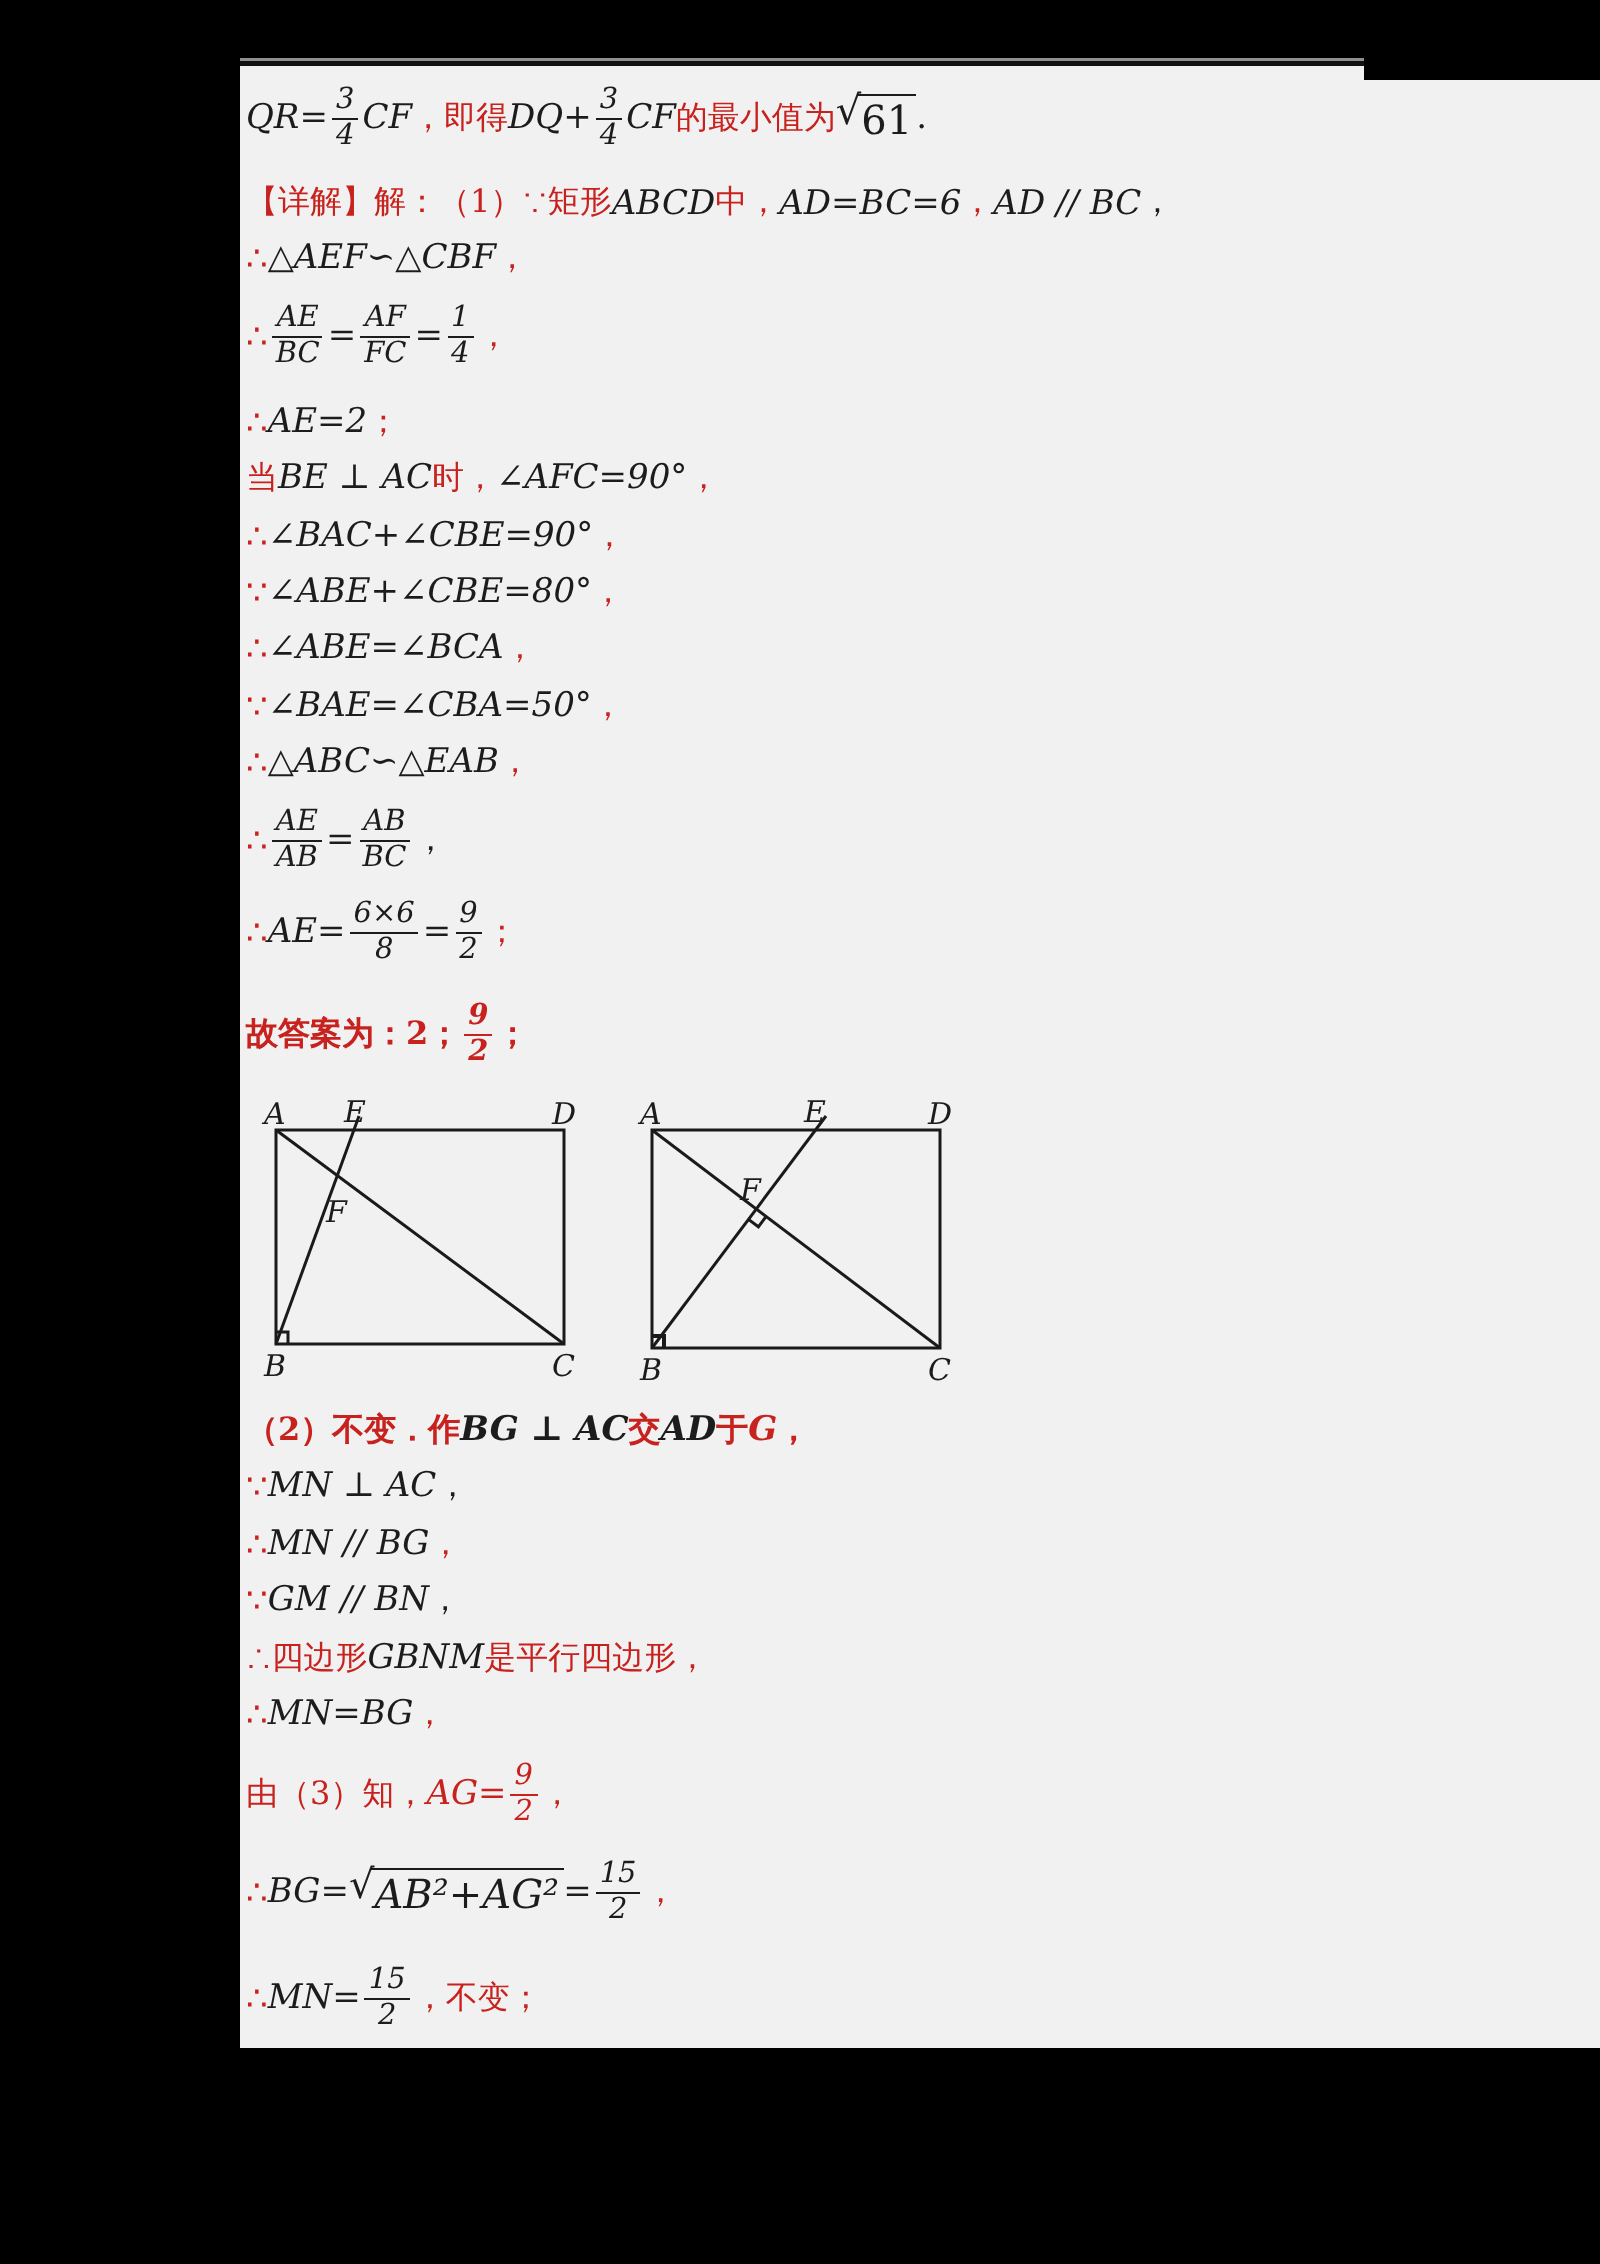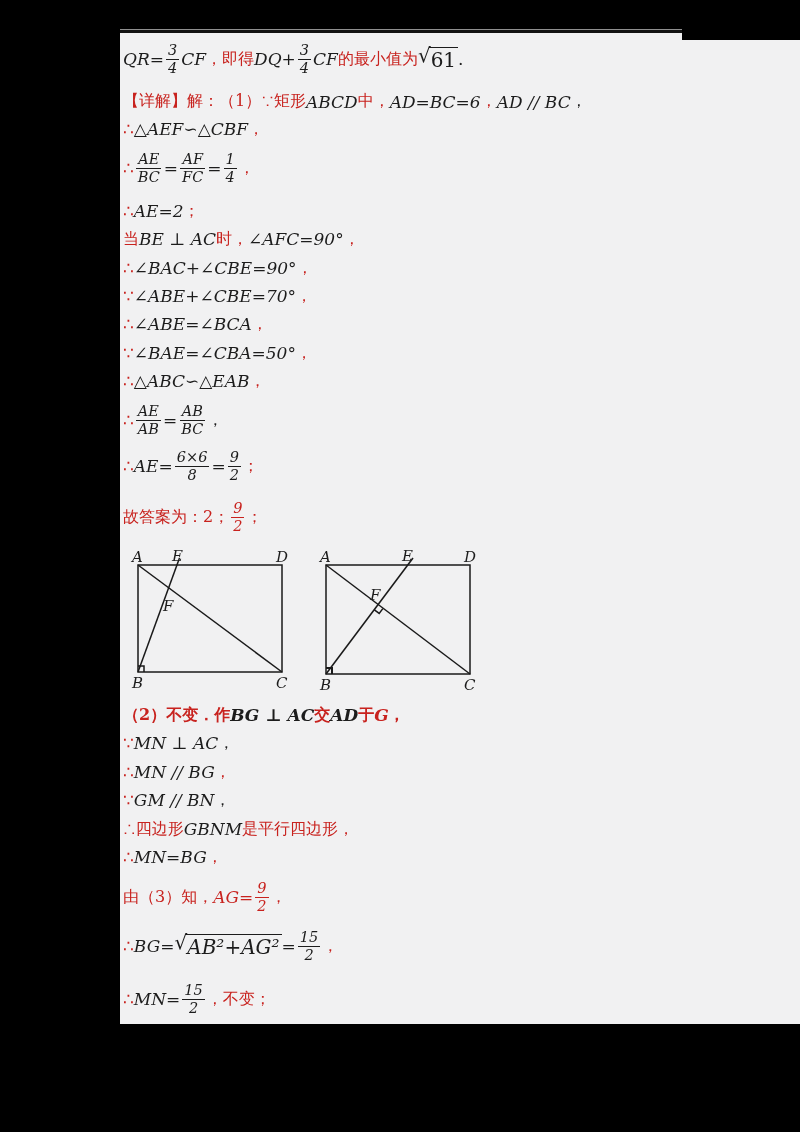--- a/index.html
+++ b/index.html
@@ -44,27 +44,27 @@
 <div id="top-border-line"></div>
 <div id="page">
   <div id="content">
       <div class="line big" style="top: 3px;"><span class="b it">QR=</span><span class="frac b"><span class="num">3</span><span class="den">4</span></span><span class="b it">CF</span><span class="r cn">，</span><span class="r cn">即得</span><span class="b it">DQ+</span><span class="frac b"><span class="num">3</span><span class="den">4</span></span><span class="b it">CF</span><span class="r cn">的最小值为</span><span class="rt b"><span class="sign">√</span><span class="bar">61</span></span><span class="b">.</span></div>
       <div class="line" style="top: 55px; align-items: flex-end;"><span class="r cn">【详解】解：（1）∵矩形</span><span class="b it">ABCD</span><span class="r cn">中，</span><span class="b it">AD=BC=6</span><span class="r cn">，</span><span class="b it">AD // BC</span><span class="b cn">，</span></div>
       <div class="line" style="top: 84px;"><span class="r">∴</span><span class="b it">△AEF∽△CBF</span><span class="r cn">，</span></div>
       <div class="line big" style="top: 112px;"><span class="r">∴</span><span class="frac b"><span class="num">AE</span><span class="den">BC</span></span><span class="b">=</span><span class="frac b"><span class="num">AF</span><span class="den">FC</span></span><span class="b">=</span><span class="frac b"><span class="num">1</span><span class="den">4</span></span><span class="r cn">，</span></div>
       <div class="line" style="top: 166px;"><span class="r">∴</span><span class="b it">AE=2</span><span class="r cn">；</span></div>
       <div class="line" style="top: 194px;"><span class="r cn">当</span><span class="b it">BE ⊥ AC</span><span class="r cn">时，</span><span class="b it">∠AFC=90°</span><span class="r cn">，</span></div>
       <div class="line" style="top: 223px;"><span class="r">∴</span><span class="b it">∠BAC+∠CBE=90°</span><span class="r cn">，</span></div>
-      <div class="line" style="top: 251px;"><span class="r">∵</span><span class="b it">∠ABE+∠CBE=70°</span><span class="r cn">，</span></div>
+      <div class="line" style="top: 251px;"><span class="r">∵</span><span class="b it">∠ABE+∠CBE=80°</span><span class="r cn">，</span></div>
       <div class="line" style="top: 279px;"><span class="r">∴</span><span class="b it">∠ABE=∠BCA</span><span class="r cn">，</span></div>
       <div class="line" style="top: 308px;"><span class="r">∵</span><span class="b it">∠BAE=∠CBA=50°</span><span class="r cn">，</span></div>
       <div class="line" style="top: 336px;"><span class="r">∴</span><span class="b it">△ABC∽△EAB</span><span class="r cn">，</span></div>
       <div class="line big" style="top: 364px;"><span class="r">∴</span><span class="frac b"><span class="num">AE</span><span class="den">AB</span></span><span class="b">=</span><span class="frac b"><span class="num">AB</span><span class="den">BC</span></span><span class="b cn">，</span></div>
       <div class="line big" style="top: 410px;"><span class="r">∴</span><span class="b it">AE=</span><span class="frac b"><span class="num">6×6</span><span class="den">8</span></span><span class="b">=</span><span class="frac b"><span class="num">9</span><span class="den">2</span></span><span class="r cn">；</span></div>
-      <div class="line big" style="top: 461px;"><span class="r cn">故答案为：2；</span><span class="frac r"><span class="num">9</span><span class="den">2</span></span><span class="r cn">；</span></div>
+      <div class="line big" style="top: 461px; font-weight: bold;"><span class="r cn">故答案为：2；</span><span class="frac r"><span class="num">9</span><span class="den">2</span></span><span class="r cn">；</span></div>
       <div class="line" style="top: 670px; font-weight: bold;"><span class="r cn">（2）不变．作</span><span class="b it">BG ⊥ AC</span><span class="r cn">交</span><span class="b it">AD</span><span class="r cn">于</span><span class="r it">G</span><span class="r cn">，</span></div>
       <div class="line" style="top: 698px;"><span class="r">∵</span><span class="b it">MN ⊥ AC</span><span class="b cn">，</span></div>
       <div class="line" style="top: 727px;"><span class="r">∴</span><span class="b it">MN // BG</span><span class="r cn">，</span></div>
       <div class="line" style="top: 755px;"><span class="r">∵</span><span class="b it">GM // BN</span><span class="b cn">，</span></div>
       <div class="line" style="top: 784px;"><span class="r cn">∴四边形</span><span class="b it">GBNM</span><span class="r cn">是平行四边形，</span></div>
       <div class="line" style="top: 812px;"><span class="r">∴</span><span class="b it">MN=BG</span><span class="r cn">，</span></div>
       <div class="line big" style="top: 841px;"><span class="r cn">由（3）知，</span><span class="r it">AG=</span><span class="frac r"><span class="num">9</span><span class="den">2</span></span><span class="r cn">，</span></div>
       <div class="line big" style="top: 890px;"><span class="r">∴</span><span class="b it">BG=</span><span class="rt b"><span class="sign">√</span><span class="bar it">AB²+AG²</span></span><span class="b">=</span><span class="frac b"><span class="num">15</span><span class="den">2</span></span><span class="r cn">，</span></div>
       <div class="line big" style="top: 943px;"><span class="r">∴</span><span class="b it">MN=</span><span class="frac b"><span class="num">15</span><span class="den">2</span></span><span class="r cn">，不变；</span></div>
     </div>

